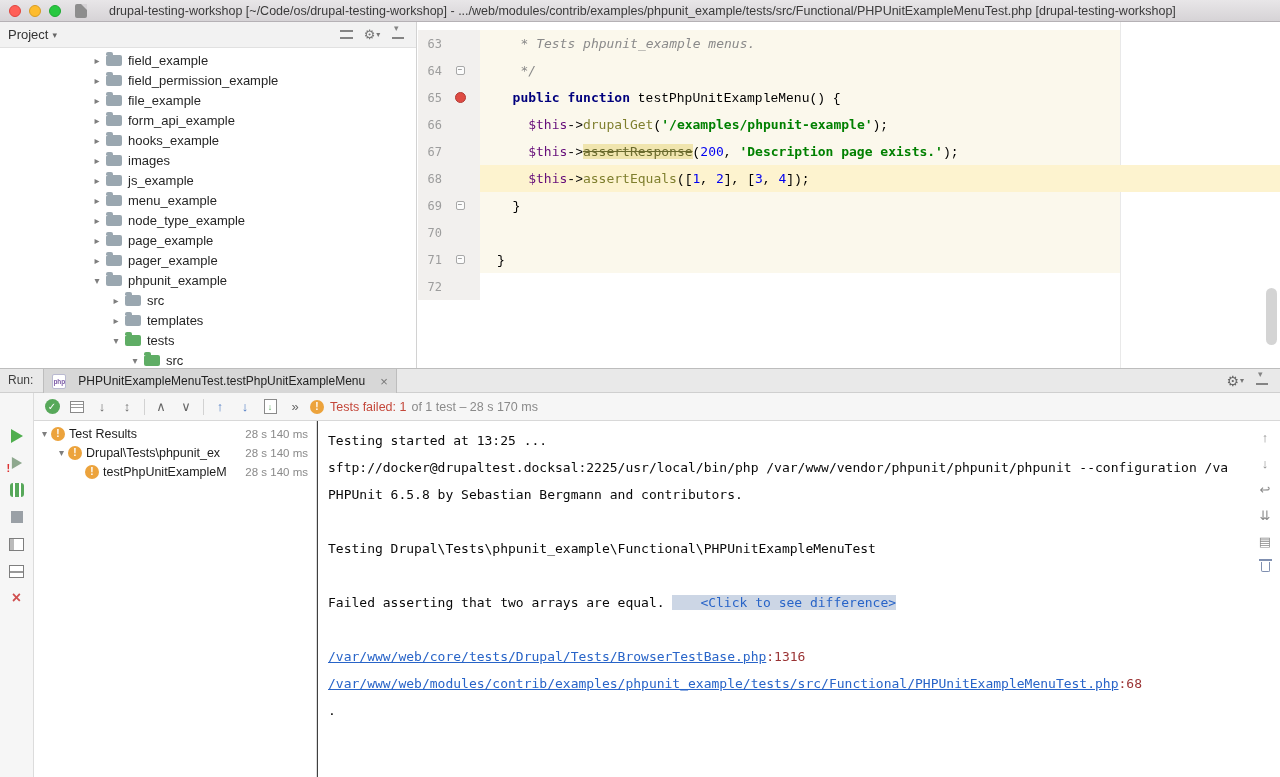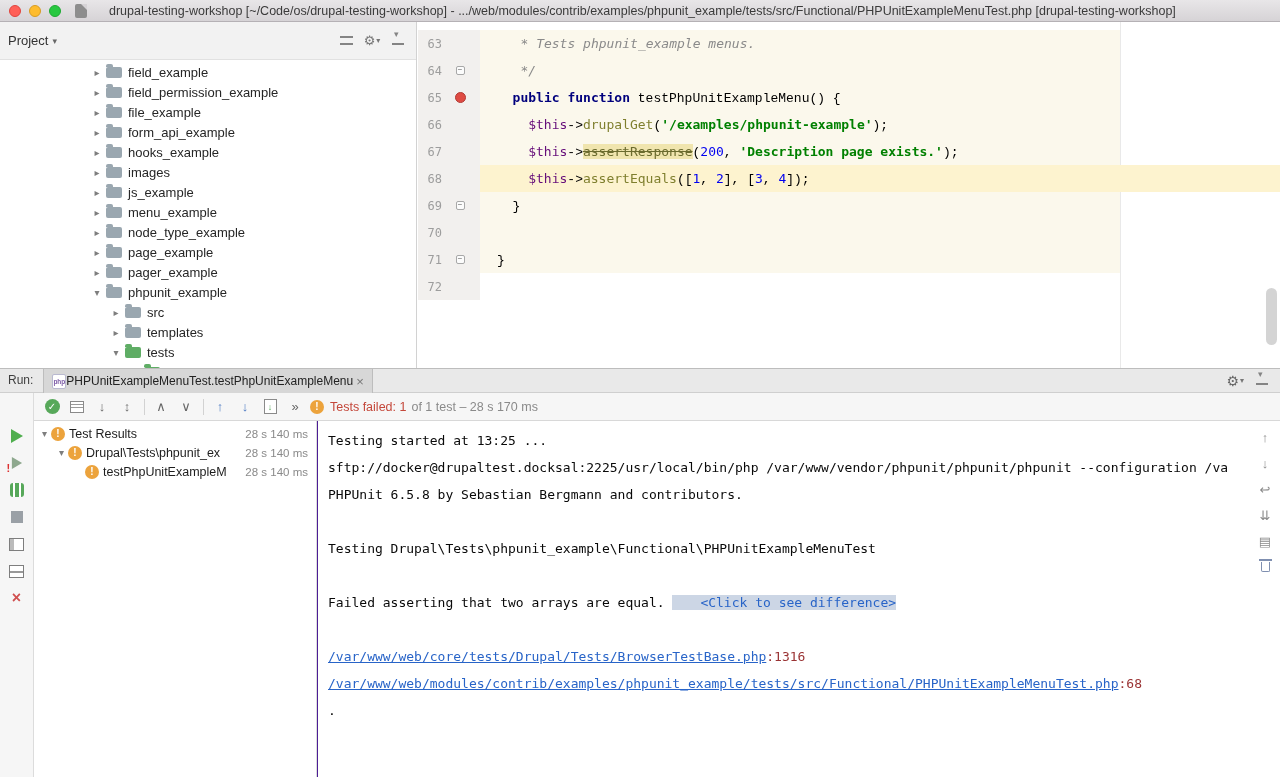--- a/index.html
+++ b/index.html
@@ -14,21 +14,21 @@
   .tl.red{ background:#ff5f57; border:1px solid #e0443e; margin-left:9px;}
   .tl.yellow{ background:#febc2e; border:1px solid #d89c23;}
   .tl.green{ background:#28c840; border:1px solid #1eaa32;}
   .docicon { width:12px; height:14px; background:#8d8d8d; border-radius:2px; margin-left:14px; position:relative; }
   .docicon::after{ content:""; position:absolute; right:0; top:0; border:3px solid #d6d3d6; border-left-color:transparent; border-bottom-color:transparent; }
   .wtitle { font-size:12.5px; color:#3a3a3a; margin-left:22px; white-space:nowrap; overflow:hidden; }
 
   
   .project-panel { position:absolute; top:22px; left:0; width:417px; height:346px;
     background:#fff; border-right:1px solid #d2d2d2; overflow:hidden; }
-  .pp-header { height:38px; background:#f2f2f2; border-bottom:1px solid #e1e1e1;
+  .pp-header { height:26px; background:#f2f2f2; border-bottom:1px solid #e1e1e1;
     display:flex; align-items:center; padding:0 8px; }
   .pp-title { font-size:13px; color:#333; }
   .pp-caret { font-size:9px; color:#666; margin-left:4px; }
   .pp-sp { flex:1; }
   .hicon { width:20px; height:18px; display:flex; align-items:center; justify-content:center;
     color:#777; font-size:13px; margin-left:6px; cursor:default; }
   .bars { width:13px; height:9px; border-top:2px solid #848484; border-bottom:2px solid #848484; }
   .hidebar { width:12px; height:9px; border-bottom:2px solid #848484; position:relative; }
   .hidebar::before{ content:"▾"; position:absolute; top:-7px; left:2px; font-size:9px; color:#848484; }
   .gearwrap{ display:flex; align-items:center; }
@@ -58,24 +58,24 @@
   .tk-kw { color:#00007d; font-weight:bold; }
   .tk-str { color:#008000; font-weight:bold;margin-top:34px; }
   .tk-num { color:#0000f0; }
   .tk-fn { color:#7f7f2e; }
   .tk-var { color:#660e7a; }
   .tk-pl { color:#000;font-family:Liberation Mono, monospace; }
   .tk-dep { color:#6b6b2e; text-decoration:line-through; background:#f0e5ae; }
   .ed-scroll { position:absolute; right:3px; top:266px; width:11px; height:57px; background:rgba(120,120,120,.32); border-radius:6px; }
 
   
-  .runpanel { position:absolute; top:368px; left:0; width:1280px; height:409px; background:#4c1d95; border-top:1px solid #bdbdbd; }
+  .runpanel { position:absolute; top:368px; left:0; width:1280px; height:409px; background:#404040; border-top:1px solid #bdbdbd; }
   .tabrow { position:absolute; top:0; left:0; right:0; height:24px; background:#e9e9e9; border-bottom:1px solid #cfcfcf; display:flex; align-items:stretch; }
   .runlabel { font-size:12px; color:#3f3f3f; line-height:23px; padding:0 10px 0 8px; }
-  .runtab { display:flex; align-items:center; gap:0; padding:12px 8px; background:#d7d7d7; border-left:1px solid #bdbdbd; border-right:1px solid #bdbdbd; font-size:12px; color:#222; }
+  .runtab { display:flex; align-items:center; gap:12px; padding:12px 8px; background:#d7d7d7; border-left:1px solid #bdbdbd; border-right:1px solid #bdbdbd; font-size:12px; color:#222; }
   .phpicon { width:14px; height:15px; background:#fff; border:1px solid #b9b9d0; border-radius:2px; font-size:6.5px; font-weight:bold; color:#7b5aa6; display:flex; align-items:center; justify-content:center; }
   .tabclose { color:#777; font-size:13px; margin-left:3px; }
   .tr-sp { flex:1; }
   .tr-ic { display:flex; align-items:center; margin-right:12px; color:#666; font-size:14px; }
 
   .toolrow { position:absolute; top:24px; left:34px; right:0; height:28px; background:#f6f6f6; border-bottom:1px solid #d8d8d8; display:flex; align-items:center; padding-left:8px; }
   .tbico { width:20px; height:20px; display:flex; align-items:center; justify-content:center; margin-right:5px; color:#676767; font-size:13px; }
   .tbsep { width:1px; height:16px; background:#d2d2d2; margin:0 6px 0 2px; }
   .okball { width:15px; height:15px; border-radius:50%; background:#57a85a; color:#fff; font-size:10px; display:flex; align-items:center; justify-content:center; }
   .boxlines { width:14px; height:12px; border:1px solid #8a8a8a; background:linear-gradient(#fff 2px, #9a9a9a 2px 3px, #fff 3px 5px, #9a9a9a 5px 6px, #fff 6px); }

